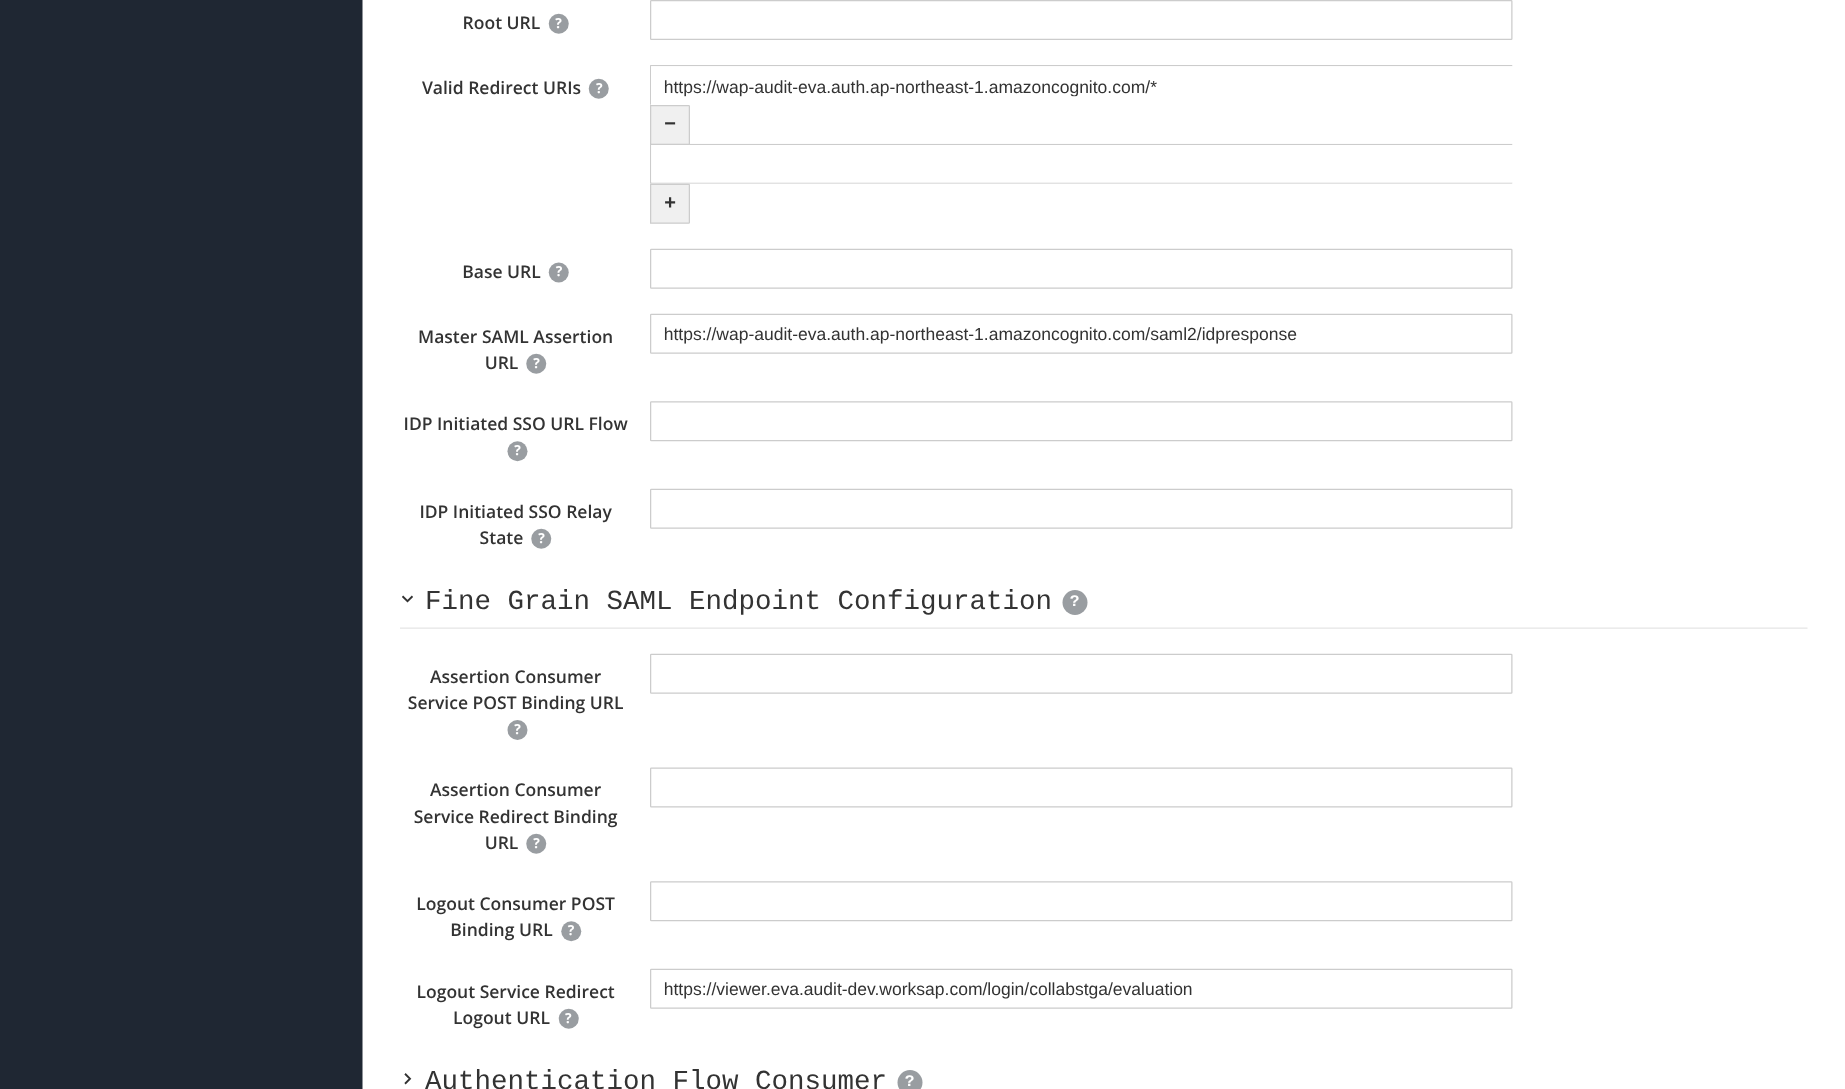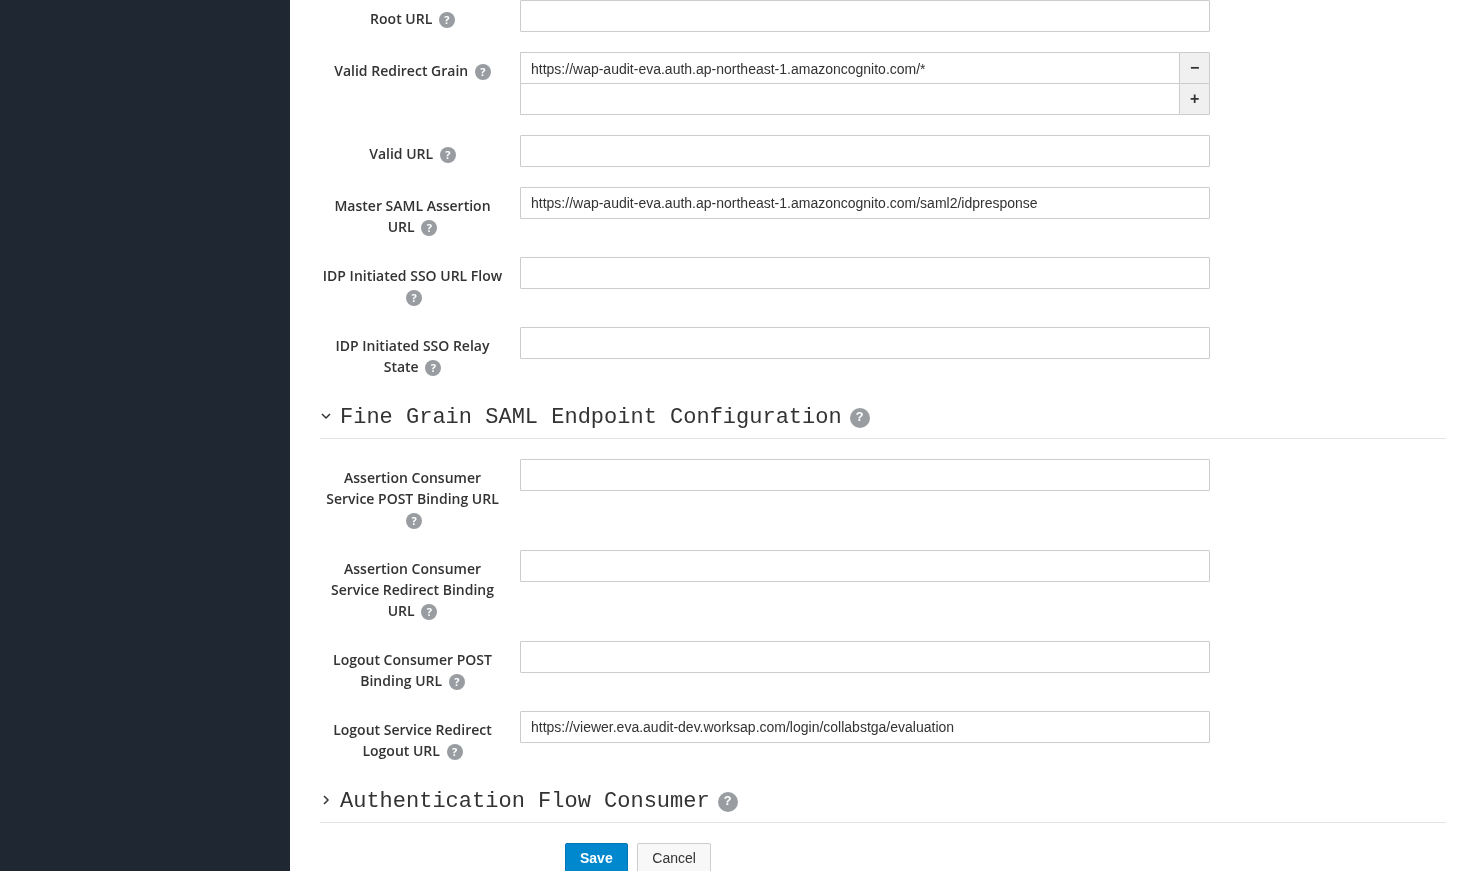--- a/index.html
+++ b/index.html
@@ -62,20 +62,21 @@
     color: #fff;
     font-size: 11px;
     font-weight: bold;
     margin-left: 3px;
     cursor: help;
     vertical-align: middle;
   }
   .multivalue-row {
     display: flex;
     gap: 0;
+    flex-direction: column;
   }
   .multivalue-row .form-control {
     border-right: none;
     border-radius: 1px 0 0 1px;
   }
   .multivalue-row:first-child .form-control { border-bottom: none; }
   .multivalue-row:not(:first-child) { margin-top: -1px; }
   .btn-addon {
     width: 32px;
     height: 32px;
@@ -152,38 +153,38 @@
       <span>Root URL</span>
       <span class="help-icon">?</span>
     </label>
     <div class="form-control-wrap">
       <input type="text" class="form-control" value="" style="">
     </div>
   </div>
 
   <div class="form-group">
     <label class="form-label">
-      <span>Valid Redirect Grain</span>
+      <span>Valid Redirect URIs</span>
       <span class="help-icon">?</span>
     </label>
     <div class="form-control-wrap">
       <div class="multivalue-row">
         <input type="text" class="form-control" value="https://wap-audit-eva.auth.ap-northeast-1.amazoncognito.com/*" style="">
         <button class="btn-addon">−</button>
       </div>
       <div class="multivalue-row">
         <input type="text" class="form-control" value="" style="">
         <button class="btn-addon">+</button>
       </div>
     </div>
   </div>
 
   <div class="form-group">
     <label class="form-label">
-      <span>Valid URL</span>
+      <span>Base URL</span>
       <span class="help-icon">?</span>
     </label>
     <div class="form-control-wrap">
       <input type="text" class="form-control" value="" style="">
     </div>
   </div>
 
   <div class="form-group">
     <label class="form-label">
       <span>Master SAML Assertion URL</span>

